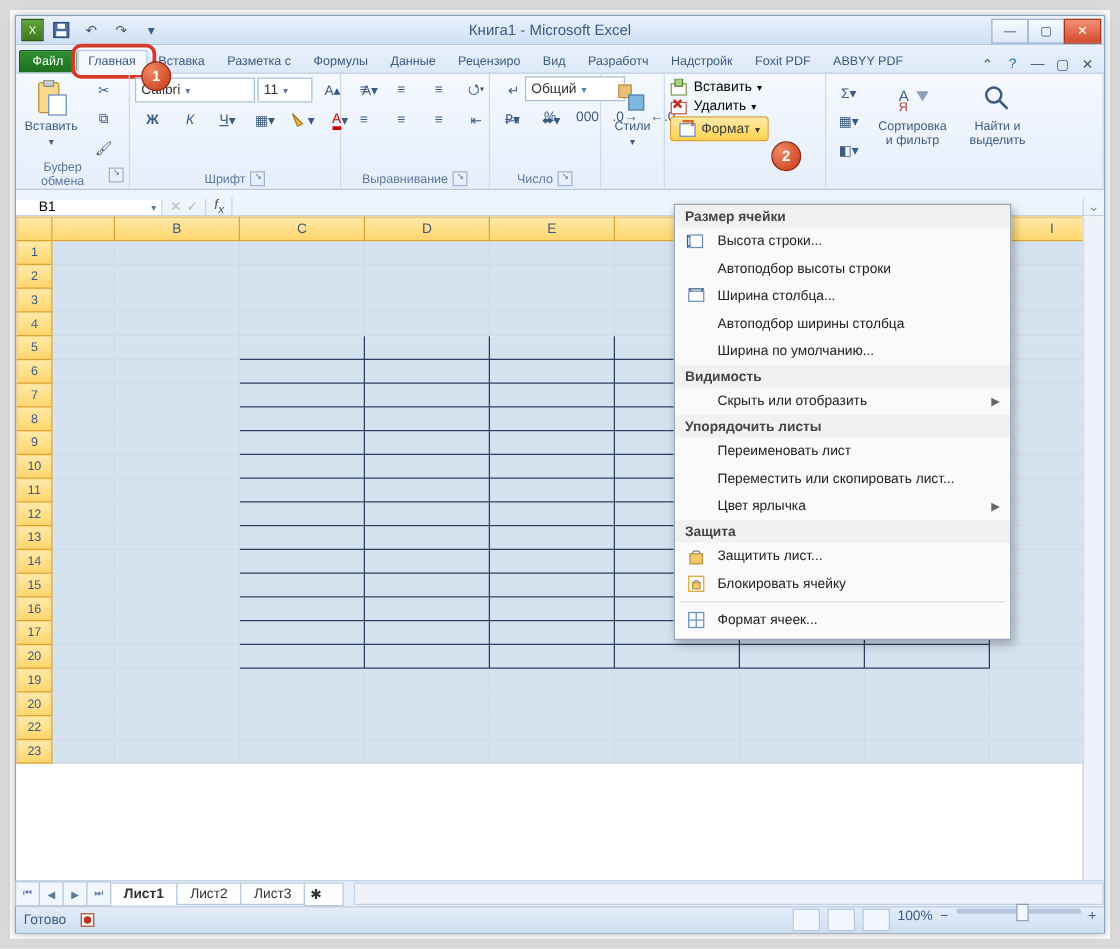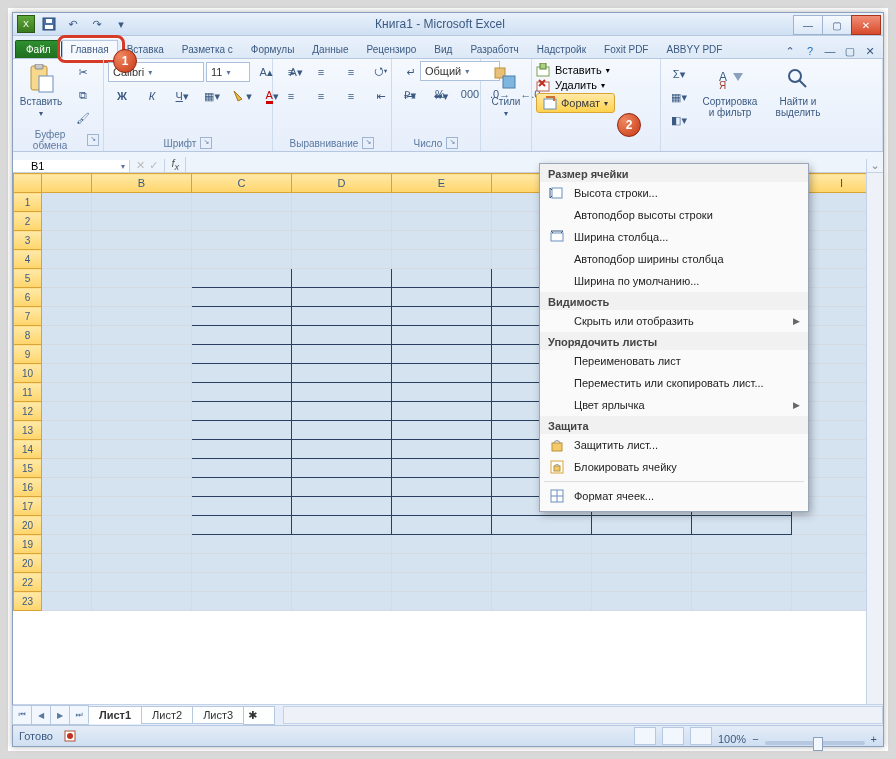--- a/index.html
+++ b/index.html
@@ -179,21 +179,21 @@
   }
   .navbtn { width:18px; height:18px; border:1px solid #b5c8e0; margin-left:-1px; background:#f2f7fd; display:flex;align-items:center;justify-content:center; font-size:8px; color:#5b789f;}
   .sheettab { padding:2px 10px; border:1px solid #b5c8e0; background:#fdfefe; font-size:11px; color:#333; margin-left:-1px;}
   .sheettab.active { background:#fff; font-weight:bold; border-bottom-color:#fff;}
   .hscroll { flex:1; margin-left:8px; height:16px; background:#eef2f8; border:1px solid #c3d2e6;}
   .statusbar {
     height:20px; background:linear-gradient(#e4ecf7,#cfdff2);
     border-top:1px solid #b5c8e0; display:flex; align-items:center;
     font-size:11px; color:#3b5a82; padding:0 6px; gap:10px;
   }
-  .statusbar .right { margin-left:auto; display:flex; align-items:flex-end; gap:6px;}
+  .statusbar .right { margin-left:auto; display:flex; align-items:flex-start; gap:6px;}
   .viewbtn { width:20px; height:16px; border:1px solid #b5c8e0; background:#f2f7fd;}
   .zoomslider { width:100px; height:4px; background:#b5c8e0; position:relative; border-radius:2px;}
   .zoomslider .thumb { position:absolute; left:48px; top:-4px; width:8px; height:12px; background:#f2f7fd; border:1px solid #8ba0bc;}
   
   .dropdown {
     position:absolute; top:150px; left:526px; width:268px;
     background:#fafafa; border:1px solid #9aa7b8;
     box-shadow: 2px 3px 8px rgba(0,0,0,0.3);
     z-index:50; padding-bottom:4px;
   }

